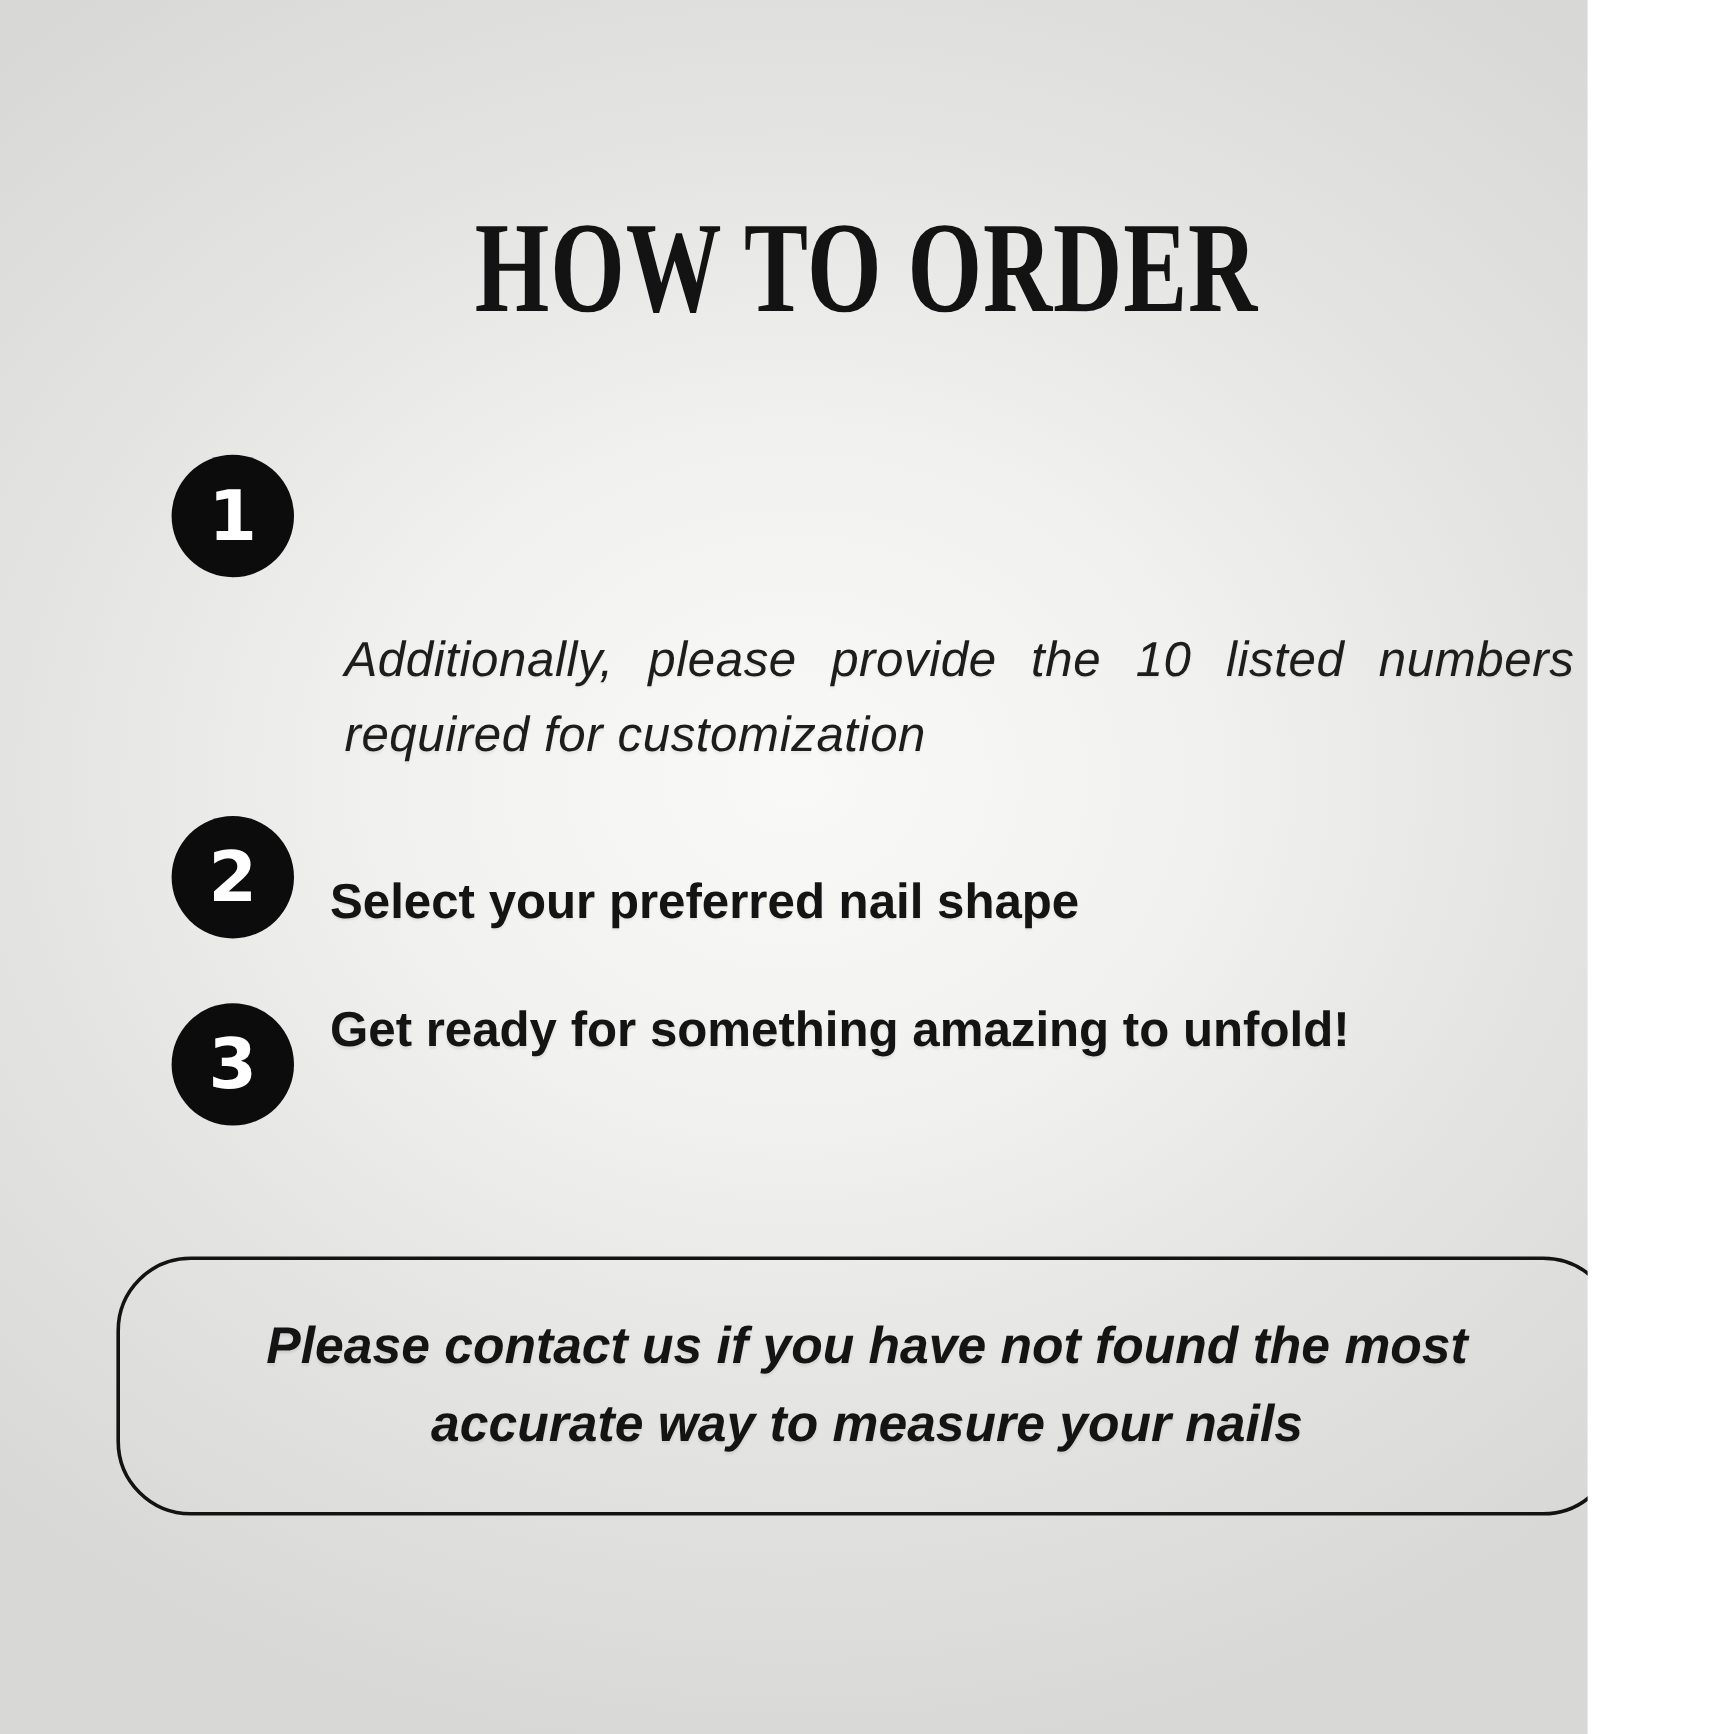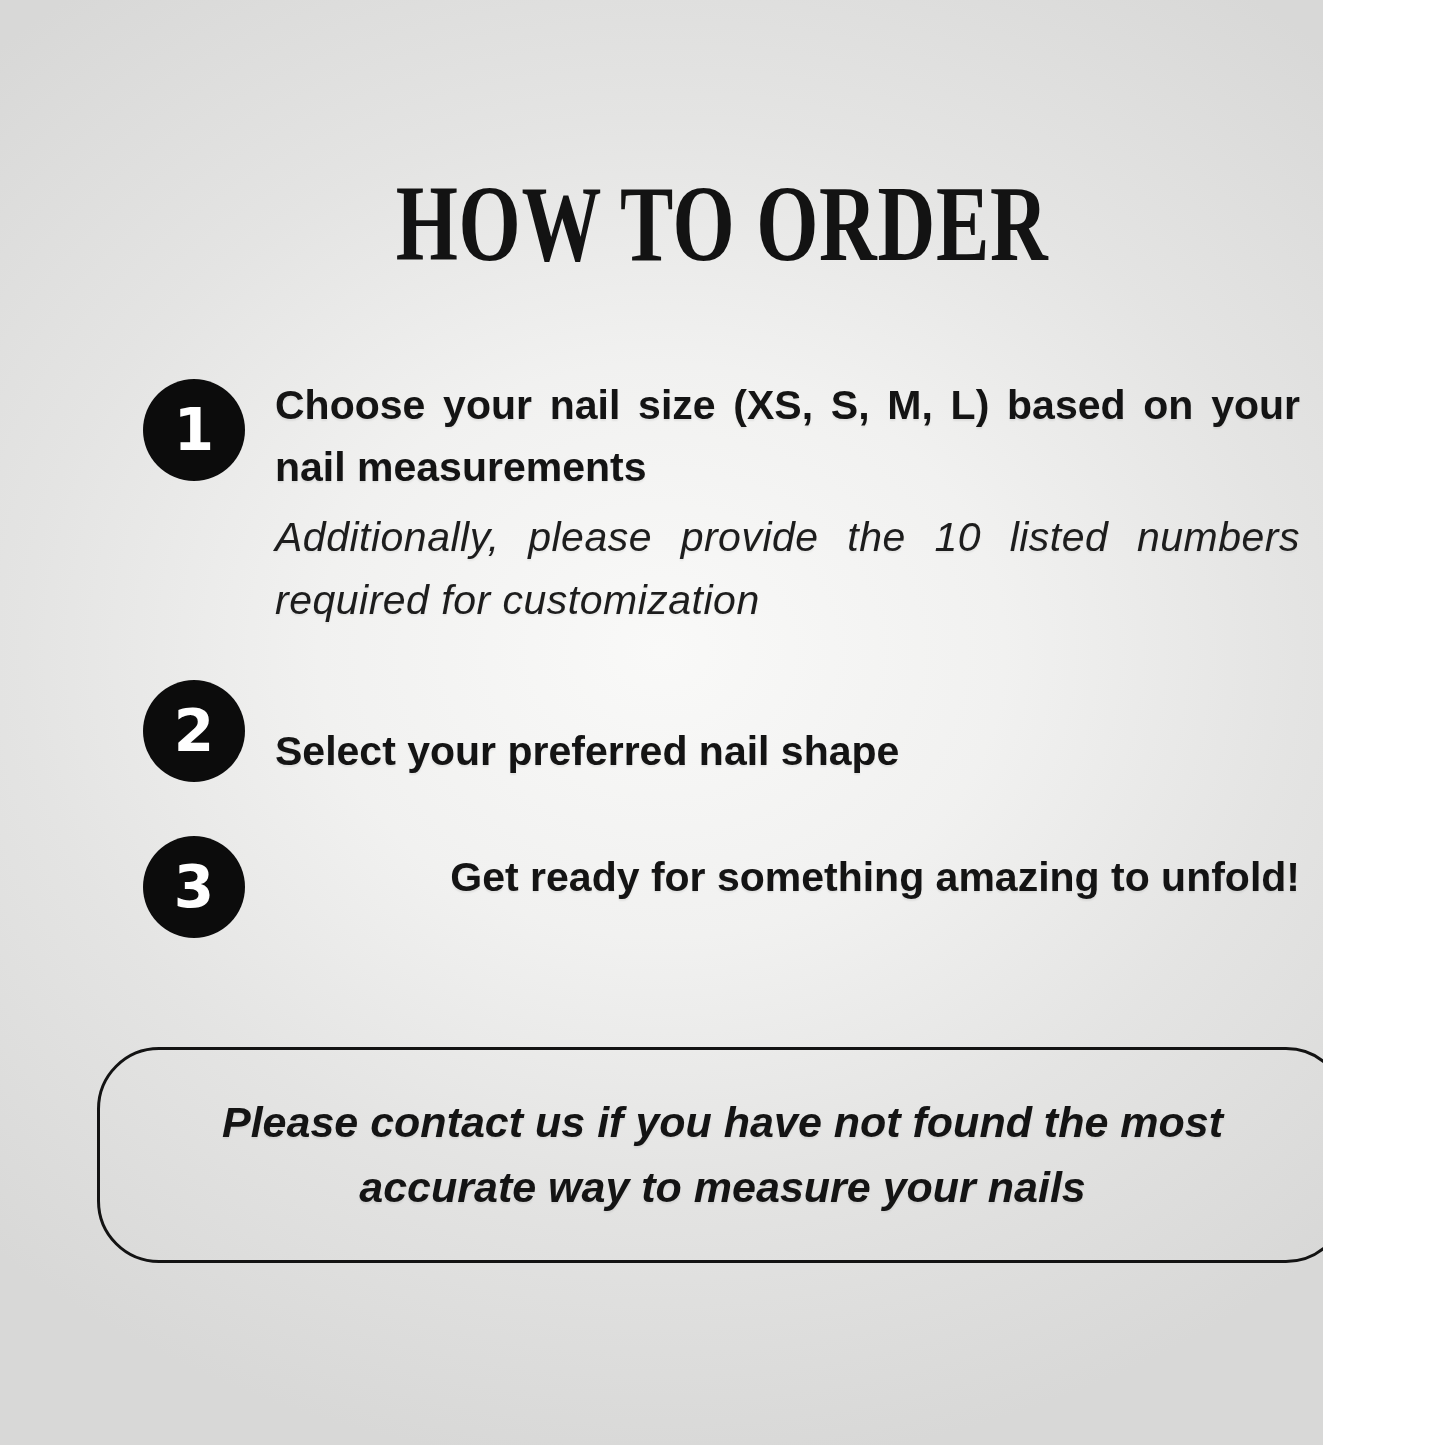--- a/index.html
+++ b/index.html
@@ -55,25 +55,25 @@
     left: 275px; width: 1025px;
     margin: 0;
     font-weight: 700;
     font-size: 41px;
     line-height: 62px;
     color: #141414;
     text-shadow: 0 2px 2px rgba(0,0,0,0.07);
   }
   .step-1-text { top: 374px; text-align: justify; }
   .step-2-text { top: 700px; margin-top: 20px; }
-  .step-3-text { top: 846px; text-align: right; }
+  .step-3-text { top: 827px; }
   .note {
     position: absolute;
     left: 275px; width: 1025px; top: 506px;
-    margin: 0;
+    margin: 12px;
     font-style: italic;
     font-weight: 400;
     font-size: 41px;
     line-height: 63px;
     letter-spacing: 0.5px;
     color: #1d1d1d;
     text-align: justify;
     text-shadow: 0 2px 2px rgba(0,0,0,0.06);
   }
   .contact-box {
@@ -102,21 +102,20 @@
 
 <div class="canvas">
 
   <h1 class="title">
     <span class="title-inner">HOW TO ORDER</span>
   </h1>
 
   <div class="badge badge-1">
     <span>1</span>
   </div>
-  <p class="step-text step-1-text">Choose your nail size (XS, S, M, L) based on your nail measurements</p>
   <p class="note">Additionally, please provide the 10 listed numbers required for customization</p>
 
   <div class="badge badge-2">
     <span>2</span>
   </div>
   <p class="step-text step-2-text">Select your preferred nail shape</p>
 
   <div class="badge badge-3">
     <span>3</span>
   </div>

